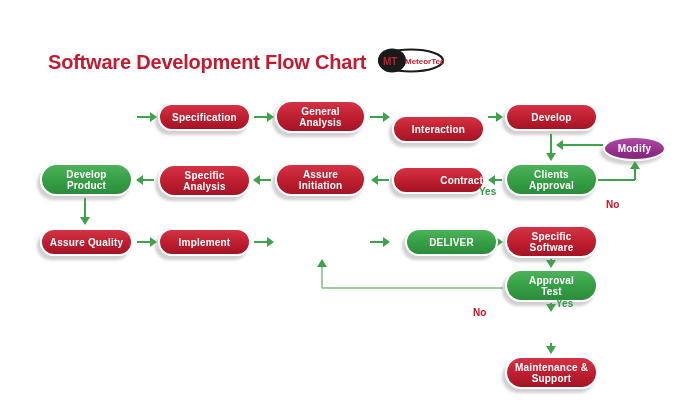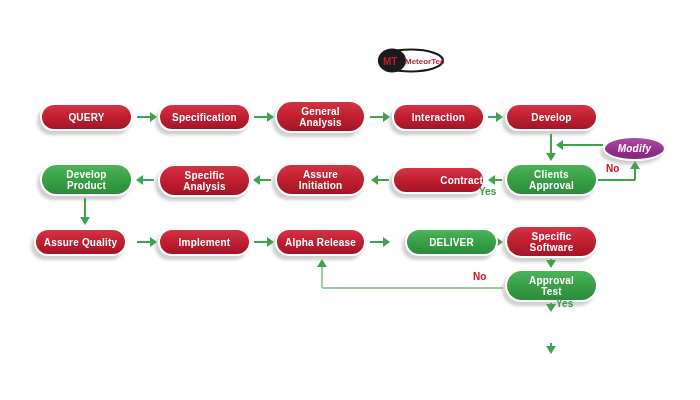--- a/index.html
+++ b/index.html
@@ -16,36 +16,37 @@
   .node{
     position:absolute;box-sizing:border-box;
     display:flex;align-items:center;justify-content:center;text-align:center;
     color:#fff;font-weight:bold;font-size:10px;line-height:11px;
     border:2px solid #fff;border-radius:17px;
     box-shadow:-3px 4px 3px rgba(120,120,120,.35);
   }
   .node span{white-space:pre-line;letter-spacing:.2px;}
   .node.red{background:linear-gradient(180deg,#d43345 0%,#c01f30 50%,#a31426 100%);}
   .node.green{background:linear-gradient(180deg,#4cb35b 0%,#379f46 50%,#2b8c3b 100%);}
-  .node.purple{background:linear-gradient(180deg,#ae4ba5 0%,#952f8c 60%,#822679 100%);border-radius:50%;font-style:italic;}
+  .node.purple{background:linear-gradient(180deg,#ae4ba5 0%,#952f8c 60%,#822679 100%);border-radius:50%;}
   .seg{position:absolute;background:var(--arrow);}
   .seg.light{background:var(--line);}
   .head{position:absolute;width:0;height:0;}
   .head.r{border-top:5px solid transparent;border-bottom:5px solid transparent;border-left:7px solid var(--arrow);}
   .head.l{border-top:5px solid transparent;border-bottom:5px solid transparent;border-right:7px solid var(--arrow);}
   .head.d{border-left:5px solid transparent;border-right:5px solid transparent;border-top:8px solid var(--arrow);}
   .head.u{border-left:5px solid transparent;border-right:5px solid transparent;border-bottom:8px solid var(--arrow);}
   .lbl{position:absolute;font-size:10px;font-weight:bold;white-space:nowrap;}
   .lbl.green{color:var(--yes);}
-  .lbl.red{color:var(--no);}
+  .lbl.red{color:var(--no);margin-top:36px;}
 </style>
 </head>
 <body>
 
 <div id="chart" style="--red: #c22031; --green: #3aa54b; --purple: #9d3a8f; --arrow: #3fa24c; --line: #9ccf9e; --title: #c41a2f; --yes: #2f9e44; --no: #cc1122;">
+  <div class="title">Software Development Flow Chart</div>
   <svg class="logo" viewBox="0 0 68 27">
     <ellipse cx="34" cy="13.5" rx="32" ry="11" fill="none" stroke="#1a1a1a" stroke-width="2.2"></ellipse>
     <ellipse cx="15" cy="13.5" rx="14" ry="12" fill="#1a1a1a"></ellipse>
     <text x="6" y="17.5" font-size="10" font-weight="bold" fill="#c22031" font-family="Liberation Sans, sans-serif">MT</text>
     <text x="28" y="16.5" font-size="8" font-weight="bold" fill="#c22031" font-family="Liberation Sans, sans-serif">MeteorTech</text>
   </svg>
 
 <div class="seg" style="left: 137px; top: 116px; width: 14px; height: 2px;"></div>
     <div class="seg" style="left: 254px; top: 116px; width: 14px; height: 2px;"></div>
     <div class="seg" style="left: 370px; top: 116px; width: 14px; height: 2px;"></div>
@@ -81,31 +82,28 @@
     <div class="head r" style="left: 383px; top: 237px;"></div>
     <div class="head r" style="left: 496px; top: 237px;"></div>
     <div class="head d" style="left: 546px; top: 153px;"></div>
     <div class="head d" style="left: 80px; top: 217px;"></div>
     <div class="head d" style="left: 546px; top: 260px;"></div>
     <div class="head d" style="left: 546px; top: 304px;"></div>
     <div class="head d" style="left: 546px; top: 346px;"></div>
     <div class="head u" style="left: 630px; top: 161px;"></div>
     <div class="head l" style="left: 556px; top: 140px;"></div>
     <div class="head u" style="left: 317px; top: 259px;"></div>
-    <div class="node red" style="left: 40px; top: 103px; width: 93px; height: 28px;">
-      <span>QUERY</span>
-    </div>
     <div class="node red" style="left: 158px; top: 103px; width: 93px; height: 28px;">
       <span>Specification</span>
     </div>
     <div class="node red" style="left: 275px; top: 100px; width: 91px; height: 33px;">
       <span>General
 Analysis</span>
     </div>
-    <div class="node red" style="left: 392px; top: 103px; width: 93px; height: 28px;">
+    <div class="node red" style="left: 392px; top: 115px; width: 93px; height: 28px;">
       <span>Interaction</span>
     </div>
     <div class="node red" style="left: 505px; top: 103px; width: 93px; height: 28px;">
       <span>Develop</span>
     </div>
     <div class="node purple" style="left: 603px; top: 136px; width: 63px; height: 25px;">
       <span>Modify</span>
     </div>
     <div class="node green" style="left: 505px; top: 163px; width: 93px; height: 33px;">
       <span>Clients
@@ -119,37 +117,38 @@
 Initiation</span>
     </div>
     <div class="node red" style="left: 158px; top: 164px; width: 93px; height: 33px; text-align: center;">
       <span>Specific
 Analysis</span>
     </div>
     <div class="node green" style="left: 40px; top: 163px; width: 93px; height: 33px;">
       <span>Develop
 Product</span>
     </div>
-    <div class="node red" style="left: 34px; top: 228px; width: 93px; height: 28px;">
+    <div class="node red" style="left: 40px; top: 228px; width: 93px; height: 28px;">
       <span>Assure Quality</span>
     </div>
     <div class="node red" style="left: 158px; top: 228px; width: 93px; height: 28px;">
       <span>Implement</span>
-    </div>
-    <div class="node red" style="left: 275px; top: 228px; width: 91px; height: 28px;">
-      <span>Alpha Release</span>
     </div>
     <div class="node green" style="left: 405px; top: 228px; width: 93px; height: 28px;">
       <span>DELIVER</span>
     </div>
     <div class="node red" style="left: 505px; top: 225px; width: 93px; height: 33px;">
       <span>Specific
 Software</span>
     </div>
     <div class="node green" style="left: 505px; top: 269px; width: 93px; height: 33px;">
       <span>Approval
 Test</span>
     </div>
+    <div class="node red" style="left: 505px; top: 356px; width: 93px; height: 33px;">
+      <span>Maintenance &amp;
+Support</span>
+    </div>
     <div class="lbl green" style="left: 479px; top: 186px;">Yes</div>
     <div class="lbl red" style="left: 606px; top: 163px;">No</div>
     <div class="lbl green" style="left: 556px; top: 298px;">Yes</div>
     <div class="lbl red" style="left: 473px; top: 271px;">No</div>
   </div>
 
 </body></html>

